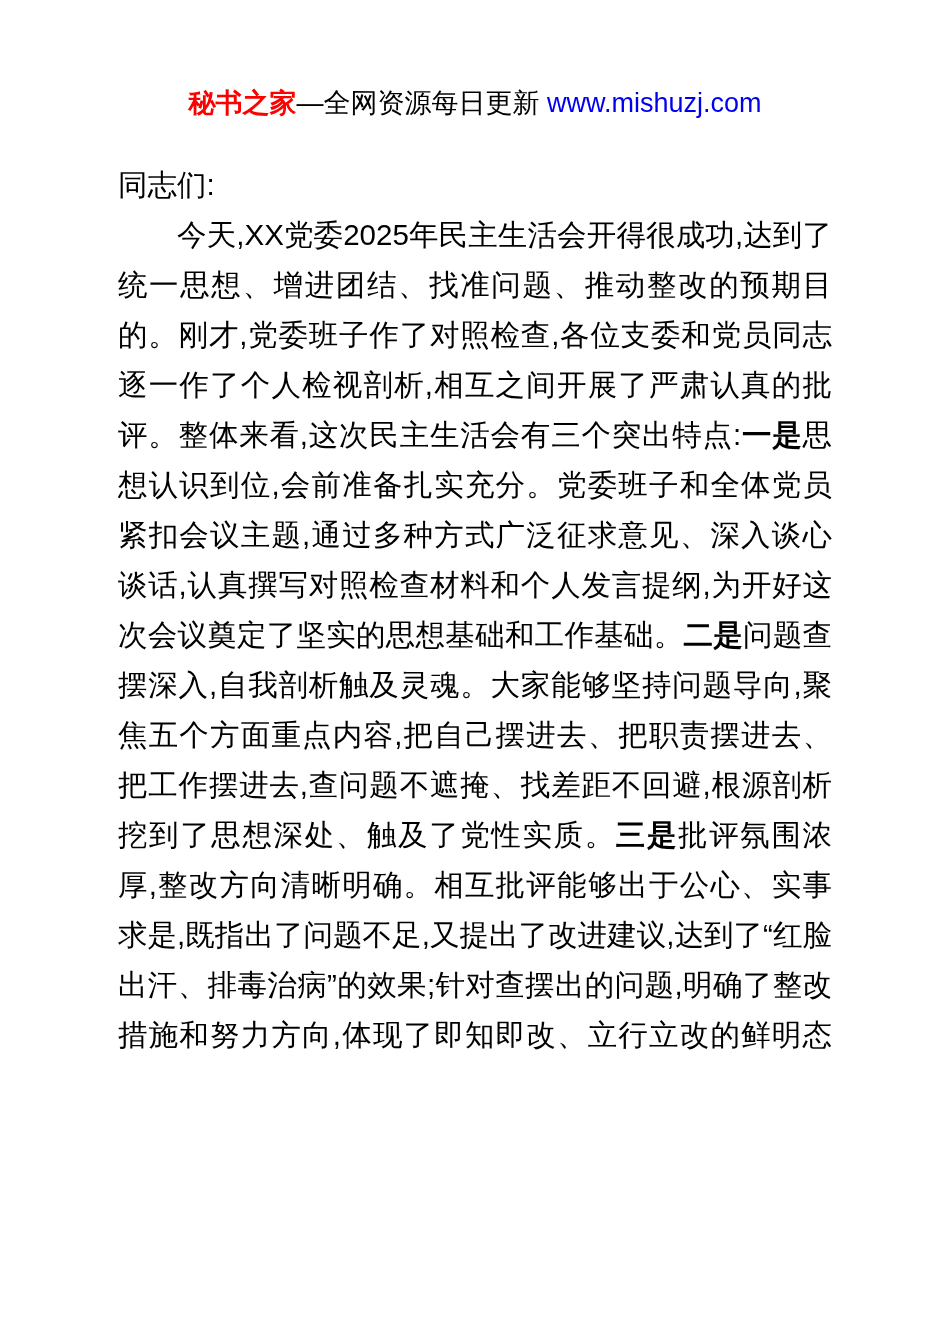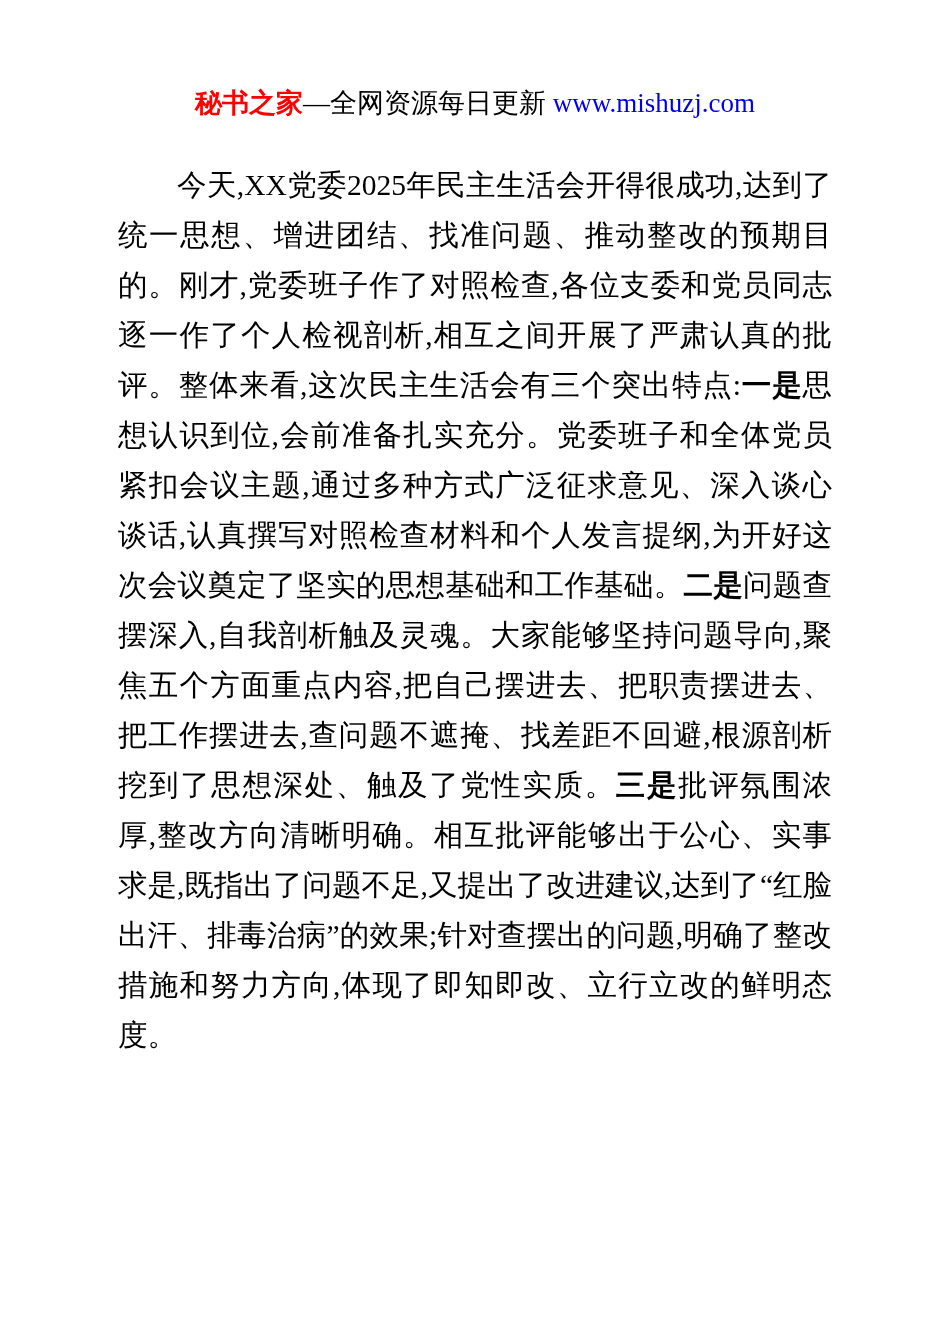--- a/index.html
+++ b/index.html
@@ -7,21 +7,21 @@
     padding: 0;
     background: #ffffff;
   }
   .page {
     position: relative;
     width: 950px;
     height: 1070px;
     margin: 0 auto;
     background: #ffffff;
     overflow: hidden;
-    font-family: Liberation Serif, serif;
+    font-family: Liberation Sans, sans-serif;
     color: #000000;
   }
   .site-header {
     margin-top: 84px;
     text-align: center;
     font-size: 27px;
     line-height: 38px;
     white-space: nowrap;
   }
   .site-header .brand {
@@ -63,16 +63,17 @@
 <body>
 
 <div class="page">
 
   <div class="site-header">
     <span class="brand" style="color: rgb(255, 0, 0);">秘书之家</span><span class="tagline" style="color: rgb(0, 0, 0);">—全网资源每日更新 </span><a class="url" href="#" style="color: rgb(0, 0, 238);">www.mishuzj.com</a>
   </div>
 
 
   <div class="doc-body">
+      <p class=""><span>同志们:</span></p>
       <p class="indent"><span>今天,XX党委2025年民主生活会开得很成功,达到了统一思想、增进团结、找准问题、推动整改的预期目的。刚才,党委班子作了对照检查,各位支委和党员同志逐一作了个人检视剖析,相互之间开展了严肃认真的批评。整体来看,这次民主生活会有三个突出特点:</span><span class="bold">一是</span><span>思想认识到位,会前准备扎实充分。党委班子和全体党员紧扣会议主题,通过多种方式广泛征求意见、深入谈心谈话,认真撰写对照检查材料和个人发言提纲,为开好这次会议奠定了坚实的思想基础和工作基础。</span><span class="bold">二是</span><span>问题查摆深入,自我剖析触及灵魂。大家能够坚持问题导向,聚焦五个方面重点内容,把自己摆进去、把职责摆进去、把工作摆进去,查问题不遮掩、找差距不回避,根源剖析挖到了思想深处、触及了党性实质。</span><span class="bold">三是</span><span>批评氛围浓厚,整改方向清晰明确。相互批评能够出于公心、实事求是,既指出了问题不足,又提出了改进建议,达到了“红脸出汗、排毒治病”的效果;针对查摆出的问题,明确了整改措施和努力方向,体现了即知即改、立行立改的鲜明态度。</span></p>
     </div>
 
 </div>
 
 </body></html>

